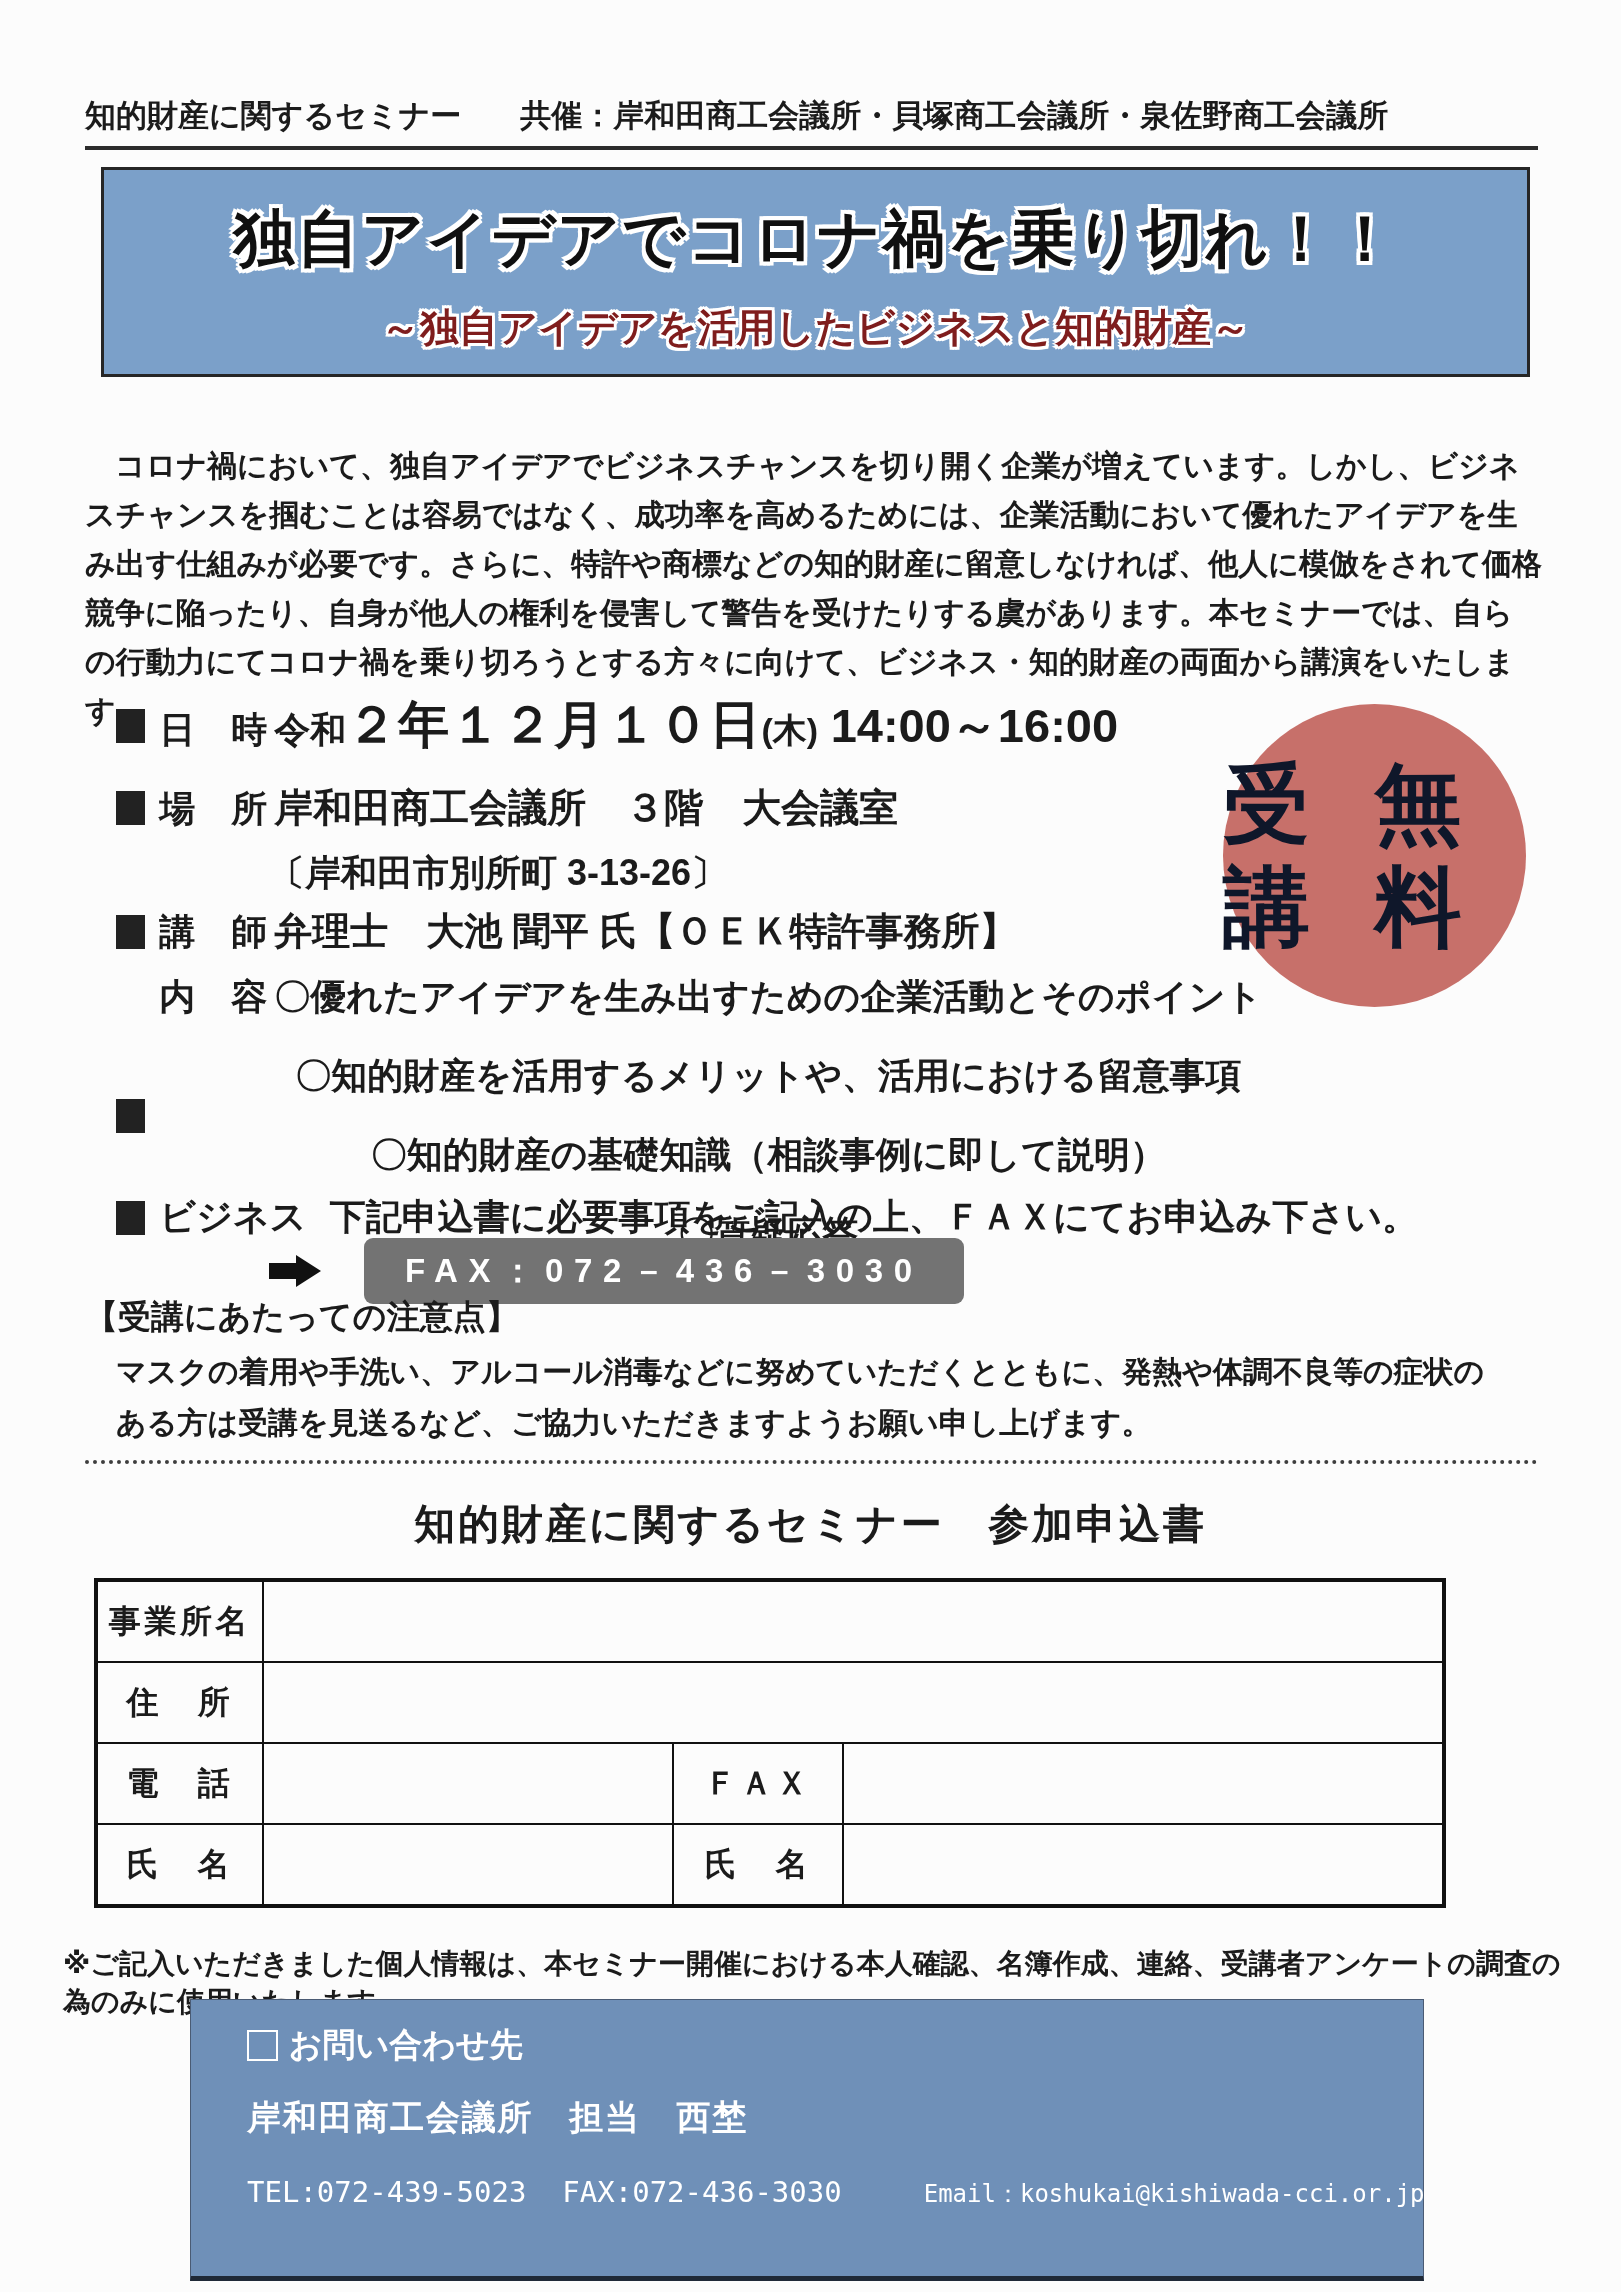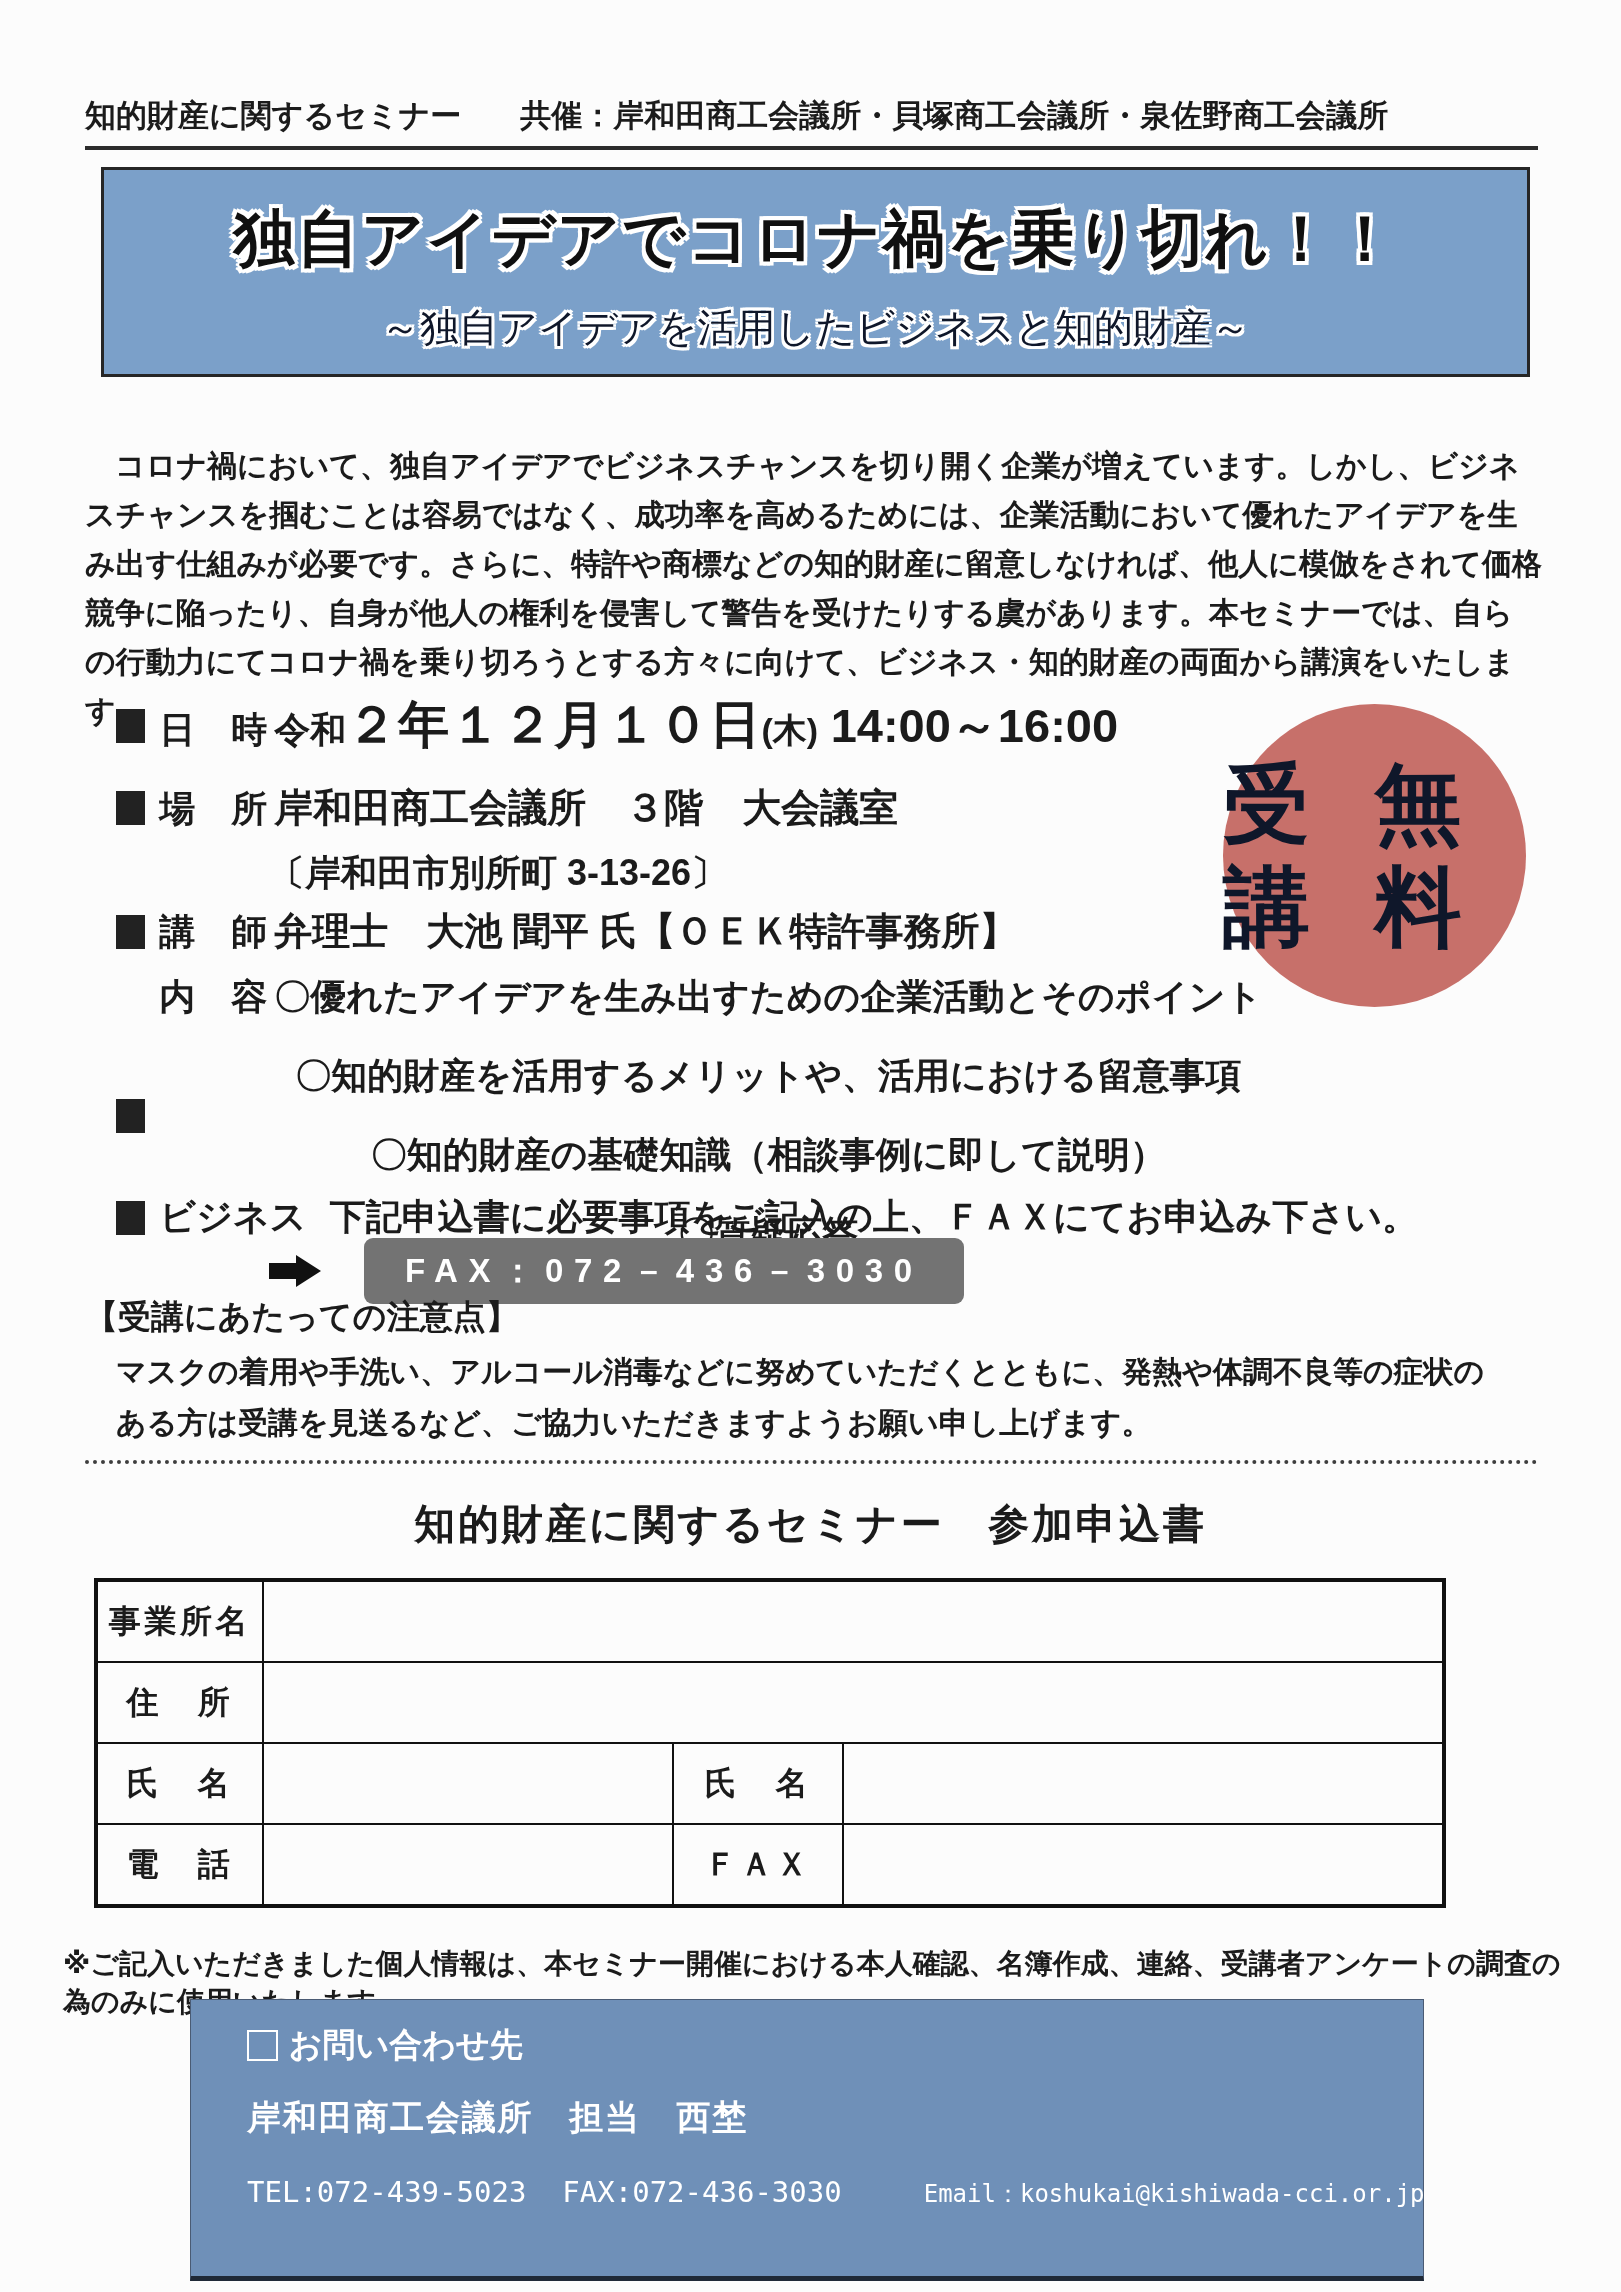--- a/index.html
+++ b/index.html
@@ -10,21 +10,21 @@
   
   .header{left:85px;top:95px;width:1453px;display:flex;gap:59px;align-items:flex-end;
           font-size:31px;font-weight:800;padding-bottom:9px;border-bottom:4.5px solid #2c2c2c;}
 
   
   .banner{left:101px;top:167px;width:1429px;height:210px;background:#7ba0c9;border:3.6px solid #262626;
           box-sizing:border-box;text-align:center;padding-top:27px;}
   .banner-title{font-size:62px;font-weight:800;letter-spacing:1.8px;color:#101010;
     text-shadow:-3.6px -3.6px 0 #fff,3.6px -3.6px 0 #fff,-3.6px 3.6px 0 #fff,3.6px 3.6px 0 #fff,
                 -3.6px 0 0 #fff,3.6px 0 0 #fff,0 -3.6px 0 #fff,0 3.6px 0 #fff;}
-  .banner-subtitle{margin-top:19.7px;font-size:39px;font-weight:400;color:#0f172a;
+  .banner-subtitle{margin-top:19.7px;font-size:39px;font-weight:700;color:#7f1d1d;
     text-shadow:-2.7px -2.7px 0 #fff,2.7px -2.7px 0 #fff,-2.7px 2.7px 0 #fff,2.7px 2.7px 0 #fff,
                 -2.7px 0 0 #fff,2.7px 0 0 #fff,0 -2.7px 0 #fff,0 2.7px 0 #fff;}
 
   
   .intro{left:85px;top:441px;width:1458px;font-size:30px;font-weight:600;line-height:49px;}
 
   
   .badge{left:1223px;top:704px;width:303px;height:303px;border-radius:50%;background:#c7706a;
          display:flex;flex-direction:row;align-items:center;justify-content:center;
          color:#0f172a;font-size:87px;font-weight:800;letter-spacing:7.2px;line-height:1.18;}
@@ -167,29 +167,29 @@
     <tbody>
         <tr>
       <td class="t-label">事業所名</td>
       <td colspan="3"></td>
     </tr>
     <tr>
       <td class="t-label">住　所</td>
       <td colspan="3"></td>
     </tr>
     <tr>
+      <td class="t-label">電　話</td>
+      <td></td>
+      <td class="t-label">ＦＡＸ</td>
+      <td></td>
+    </tr>
+    <tr>
       <td class="t-label">氏　名</td>
       <td></td>
       <td class="t-label">氏　名</td>
-      <td></td>
-    </tr>
-    <tr>
-      <td class="t-label">電　話</td>
-      <td></td>
-      <td class="t-label">ＦＡＸ</td>
       <td></td>
     </tr>
   </tbody>
     </table>
 
   <div class="abs footnote">※ご記入いただきました個人情報は、本セミナー開催における本人確認、名簿作成、連絡、受講者アンケートの調査の為のみに使用いたします。</div>
 
   <div class="abs contact">
     <div class="c-line1">
       <span class="sq-icon"></span>

